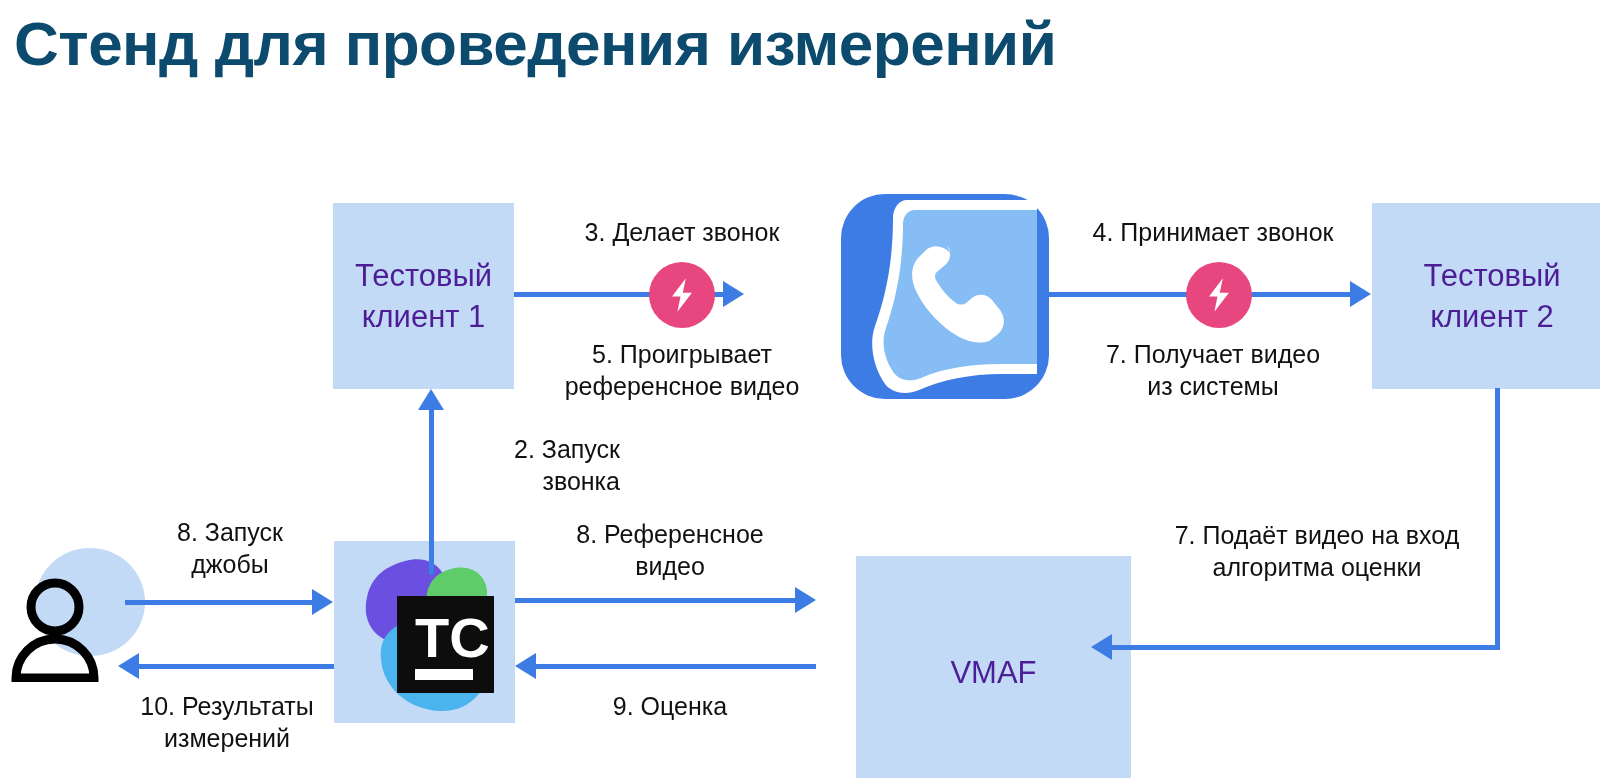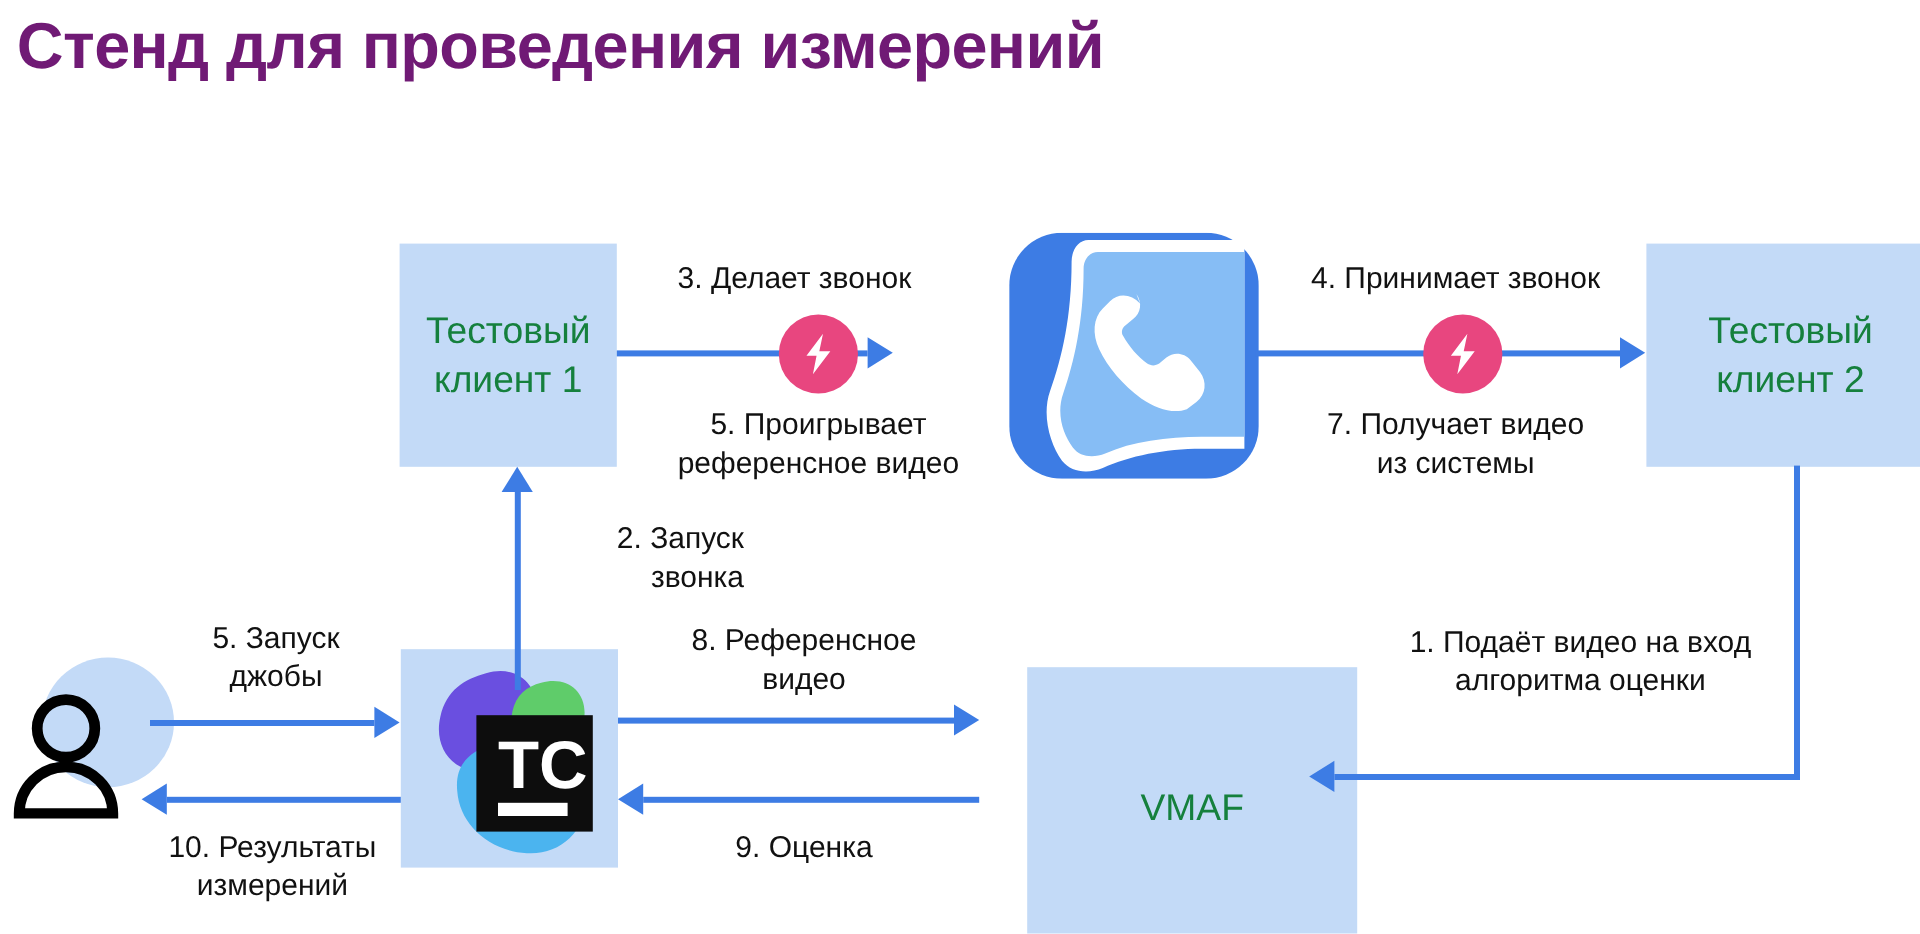--- a/index.html
+++ b/index.html
@@ -14,38 +14,38 @@
     overflow: hidden;
     font-family: "Liberation Sans", sans-serif;
     color: #1a1a1a;
   }
 
   
   #slide-title {
     position: absolute;
     left: 14px;
     top: 8px;
-    font-size: 54px;
+    font-size: 62px;
     font-weight: bold;
     letter-spacing: -0.5px;
-    color: #701a75;
+    color: #0c4a6e;
     white-space: nowrap;
   }
 
   
   .node-box {
     position: absolute;
     background: #c3daf7;
     display: flex;
     align-items: center;
     justify-content: center;
     text-align: center;
     font-size: 31px;
     line-height: 1.33;
-    color: #15803d;
+    color: #4c1d95;
   }
   .node-box .box-label { display: block; padding: 0 8px; }
 
   #box-test-client-1 { left: 333px;  top: 203px; width: 181px; height: 186px; }
   #box-test-client-2 { left: 1372px; top: 203px; width: 240px; height: 186px; }
   #box-vmaf         { left: 816px;  top: 556px; width: 275px; height: 233px; margin-left: 40px; }
   #box-teamcity     { left: 334px;  top: 541px; width: 181px; height: 182px; }
 
   
   .ln {                       
@@ -216,37 +216,37 @@
     <path d="M22 0 L4 24 H15 L11 44 L30 19 H18 Z" fill="#ffffff"></path>
   </svg>
 </div>
 
 <div class="bolt-badge" style="left:1186px; top:262px;">
   <svg viewBox="0 0 34 44" width="26" height="34" aria-hidden="true">
     <path d="M22 0 L4 24 H15 L11 44 L30 19 H18 Z" fill="#ffffff"></path>
   </svg>
 </div>
 
-<div class="edge-label" style="left:524px; top:216px; width:276px;text-align:center;">3. Делает звонок</div>
+<div class="edge-label" style="left:544px; top:216px; width:276px;text-align:center;">3. Делает звонок</div>
 
 <div class="edge-label" style="left:528px; top:338px; width:308px;">5. Проигрывает
 референсное видео</div>
 
 <div class="edge-label" style="left:1063px; top:216px; width:300px;">4. Принимает звонок</div>
 
 <div class="edge-label" style="left:1063px; top:338px; width:300px;">7. Получает видео
 из системы</div>
 
-<div class="edge-label" style="left:1122px; top:519px; width:390px;">1. Подаёт видео на вход
+<div class="edge-label" style="left:1122px; top:519px; width:390px;">7. Подаёт видео на вход
 алгоритма оценки</div>
 
 <div class="edge-label" style="left:440px; top:433px; width:180px; text-align:right;">2. Запуск
 звонка</div>
 
-<div class="edge-label" style="left:130px; top:516px; width:200px;">5. Запуск
+<div class="edge-label" style="left:130px; top:516px; width:200px;">8. Запуск
 джобы</div>
 
 <div class="edge-label" style="left:118px; top:690px; width:218px;">10. Результаты
 измерений</div>
 
 <div class="edge-label" style="left:530px; top:518px; width:280px;">8. Референсное
 видео</div>
 
 <div class="edge-label" style="left:530px; top:690px; width:280px;">9. Оценка</div>
 

